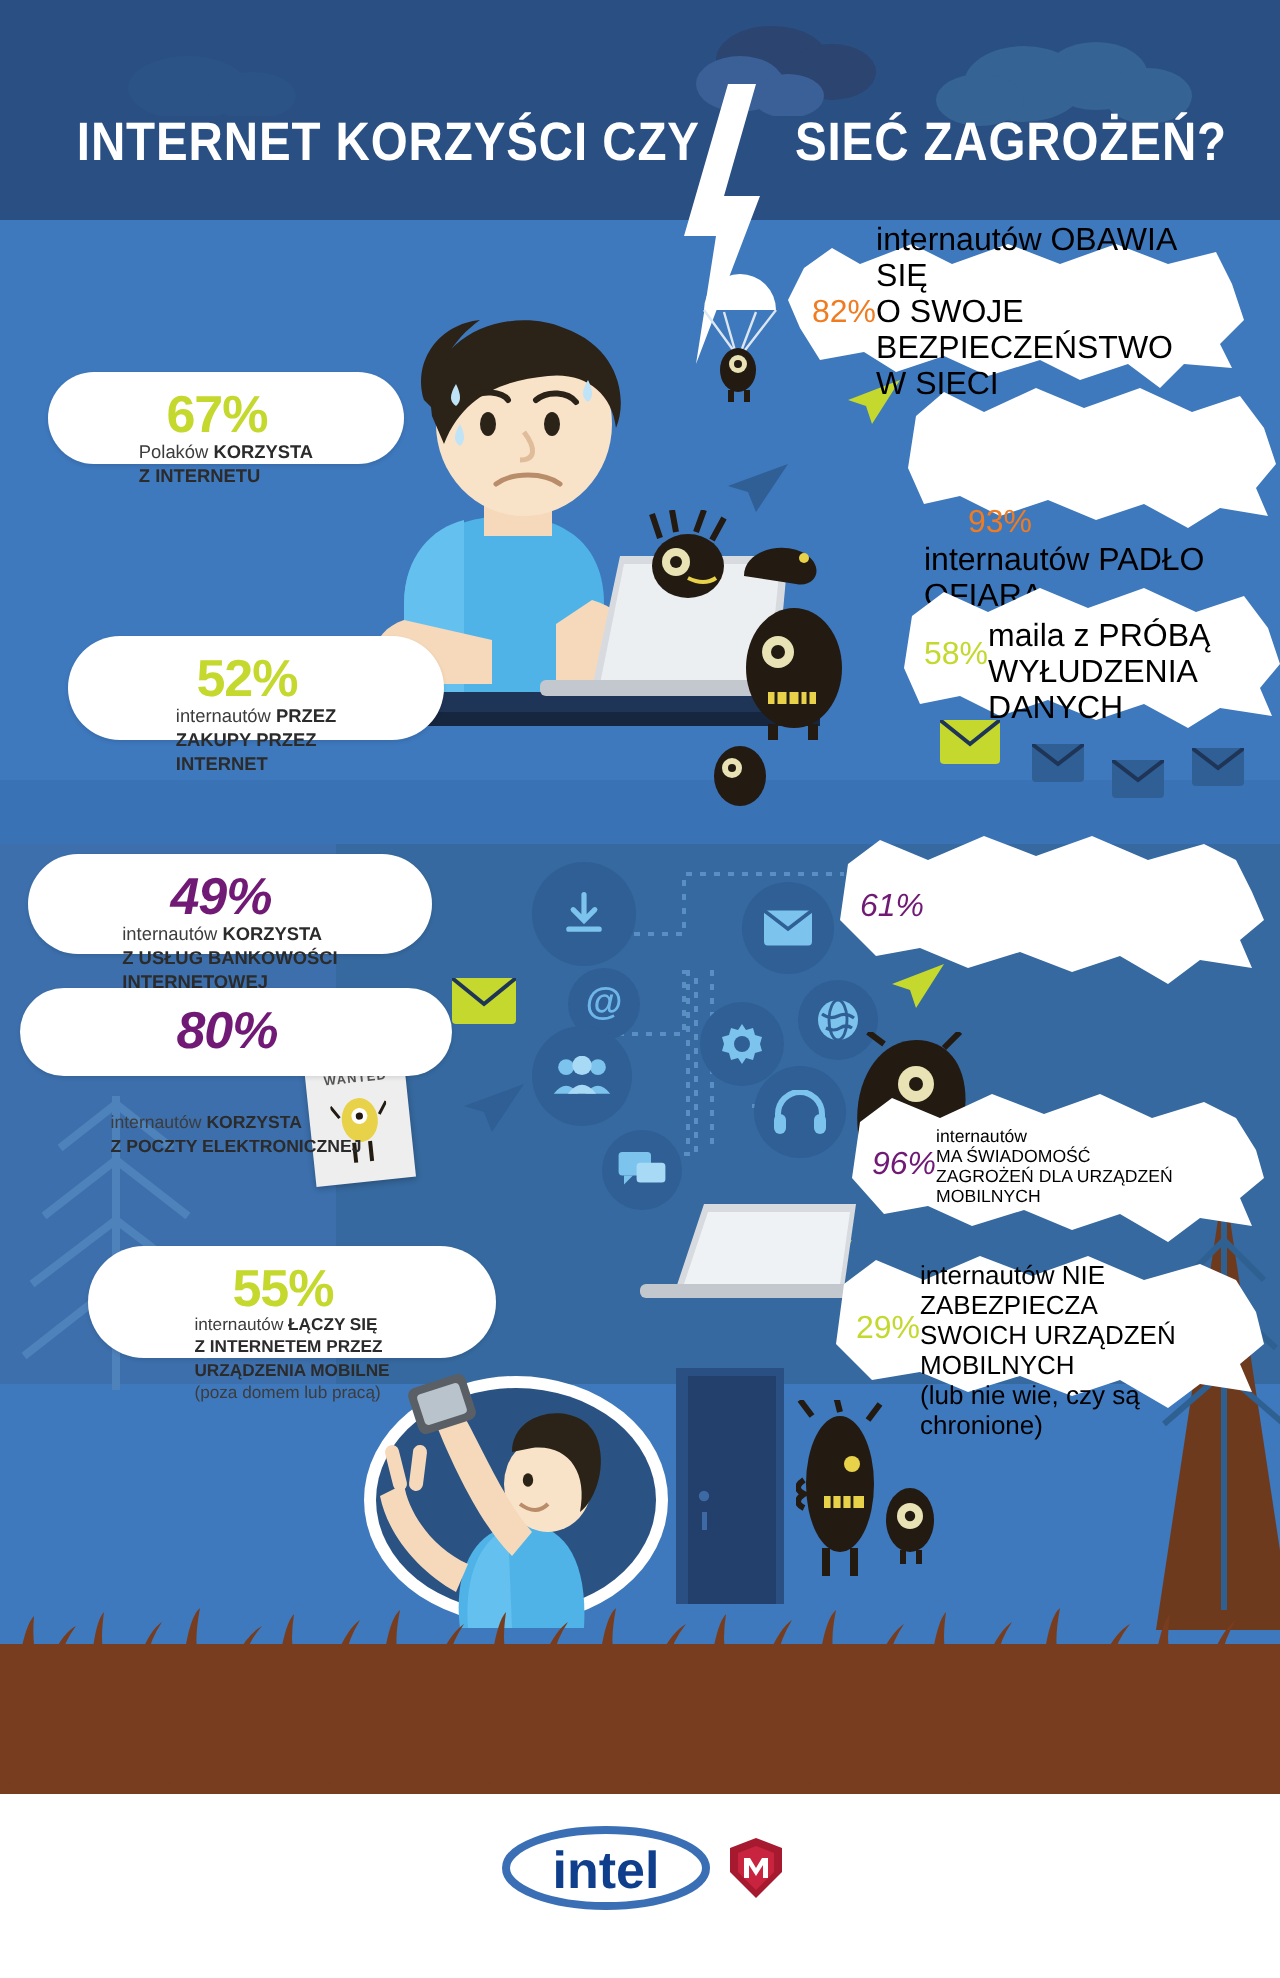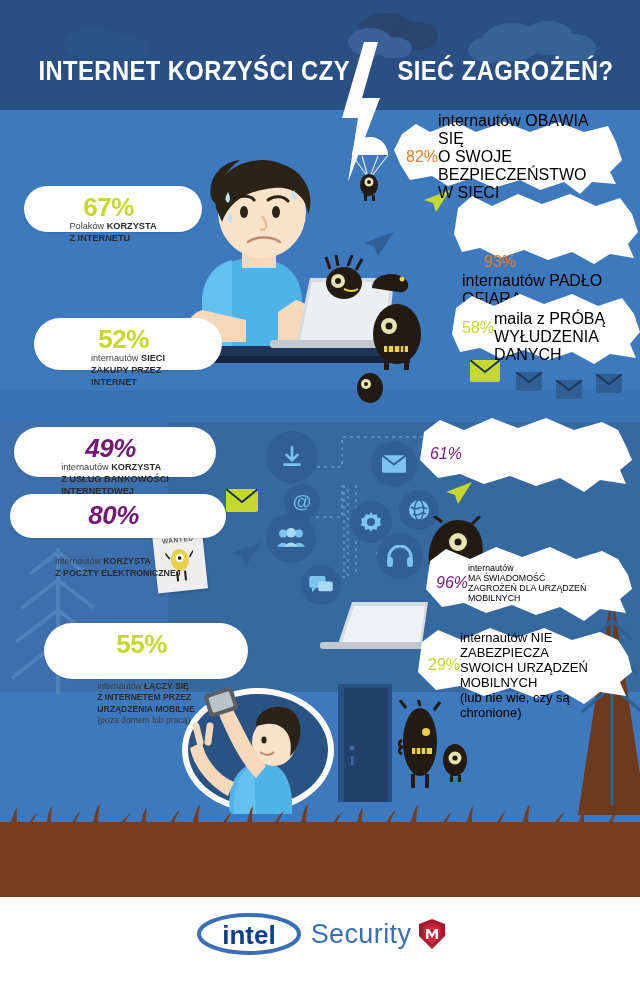--- a/index.html
+++ b/index.html
@@ -467,21 +467,21 @@
       </span>
     </div>
   </div>
 
   <div class="callout cloudy" style="left:34px;top:318px;width:188px;height:52px;">
     <span class="cloudlobe" style="width:54px;height:44px;left:2px;top:-16px;"></span>
     <span class="cloudlobe" style="width:70px;height:50px;left:54px;top:-22px;"></span>
     <span class="cloudlobe" style="width:48px;height:34px;left:134px;top:-10px;"></span>
     <span class="pct green">52%</span>
     <span class="txt">
-      <span class="thin">internautów </span><span>SIECI</span><br>
+      <span class="thin">internautów </span><span>PRZEZ</span><br>
       <span>ZAKUPY PRZEZ</span><br>
       <span>INTERNET</span>
     </span>
   </div>
 
   <div class="spiky" style="left:450px;top:300px;width:190px;height:56px;">
     <svg viewBox="0 0 190 70" style="position:absolute;left:0;top:-6px;width:190px;height:70px;">
       <polygon fill="#ffffff" points="6,14 22,2 44,12 70,0 94,10 122,0 148,12 172,4 184,20 190,38 180,50 186,64 160,60 144,70 122,58 98,66 74,56 50,64 30,54 10,58 2,40"></polygon>
     </svg>
     <div class="body" style="background:transparent;">
@@ -534,21 +534,21 @@
       <span class="pct blue">96%</span>
       <span class="txt" style="font-size:8.8px;">
         <span class="thin">internautów</span><br>
         <span>MA ŚWIADOMOŚĆ</span><br>
         <span>ZAGROŻEŃ DLA URZĄDZEŃ</span><br>
         <span>MOBILNYCH</span>
       </span>
     </div>
   </div>
 
-  <div class="callout cloudy" style="left:44px;top:623px;width:204px;height:56px;gap:24px;">
+  <div class="callout cloudy" style="left:44px;top:623px;width:204px;height:56px;">
     <span class="cloudlobe" style="width:56px;height:44px;left:2px;top:-17px;"></span>
     <span class="cloudlobe" style="width:74px;height:48px;left:56px;top:-21px;"></span>
     <span class="cloudlobe" style="width:50px;height:34px;left:146px;top:-10px;"></span>
     <span class="pct green">55%</span>
     <span class="txt" style="font-size:8.6px;">
       <span class="thin">internautów </span><span>ŁĄCZY SIĘ</span><br>
       <span>Z INTERNETEM PRZEZ</span><br>
       <span>URZĄDZENIA MOBILNE</span><br>
       <span class="thin">(poza domem lub pracą)</span>
     </span>
@@ -567,21 +567,20 @@
         <span class="thin">(lub nie wie, czy są chronione)</span>
       </span>
     </div>
   </div>
 
   <div class="logo-wrap">
     <svg width="108" height="44" viewBox="0 0 108 44">
       <ellipse cx="54" cy="22" rx="50" ry="19" fill="none" stroke="#3b6fb5" stroke-width="4"></ellipse>
       <text x="54" y="32" text-anchor="middle" font-family="Liberation Sans, sans-serif" font-size="26" font-weight="bold" fill="#0f3f8c">intel</text>
     </svg>
-    <span class="logo-security">Security</span>
     <svg width="26" height="30" viewBox="0 0 26 30">
       <path d="M13 0 L26 5 V17 L13 30 L0 17 V5 Z" fill="#a6192e"></path>
       <path d="M13 4 L22 7.5 V17 L13 26 L4 17 V7.5 Z" fill="#c9243f"></path>
       <path d="M7 20 L7 10 L10 10 L13 15 L16 10 L19 10 L19 20 L16.5 20 L16.5 13.5 L13 19 L9.5 13.5 L9.5 20 Z" fill="#ffffff"></path>
     </svg>
   </div>
 
 </div>
 
 </body></html>

